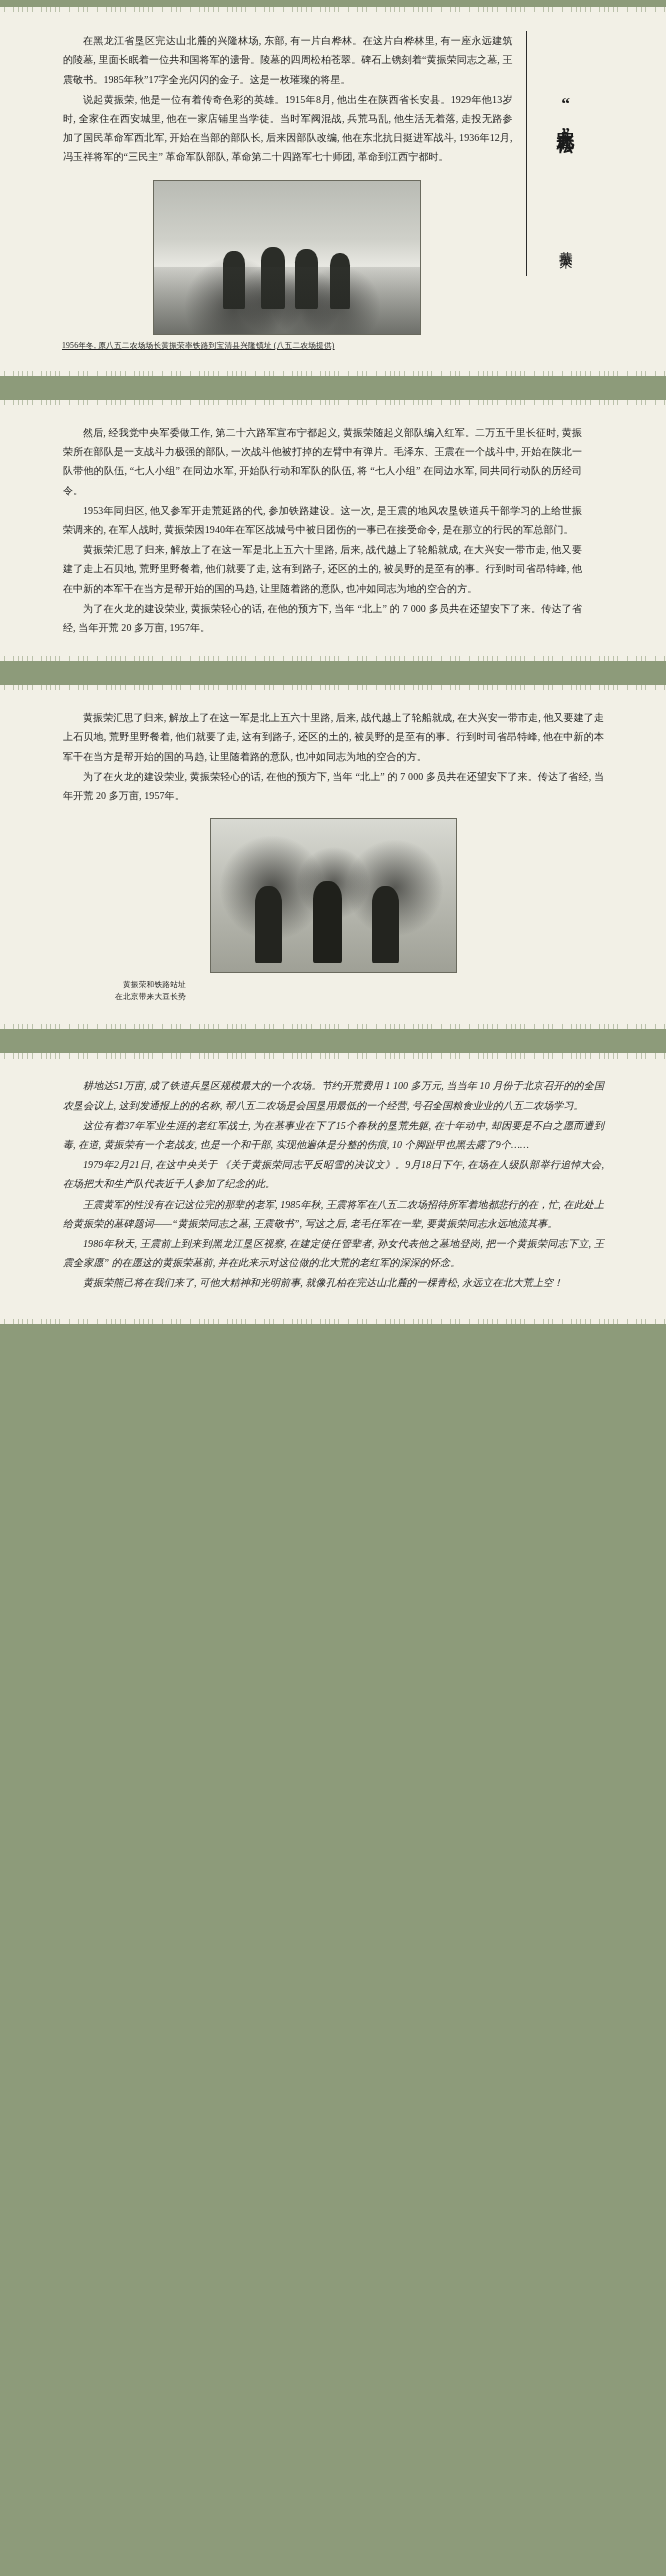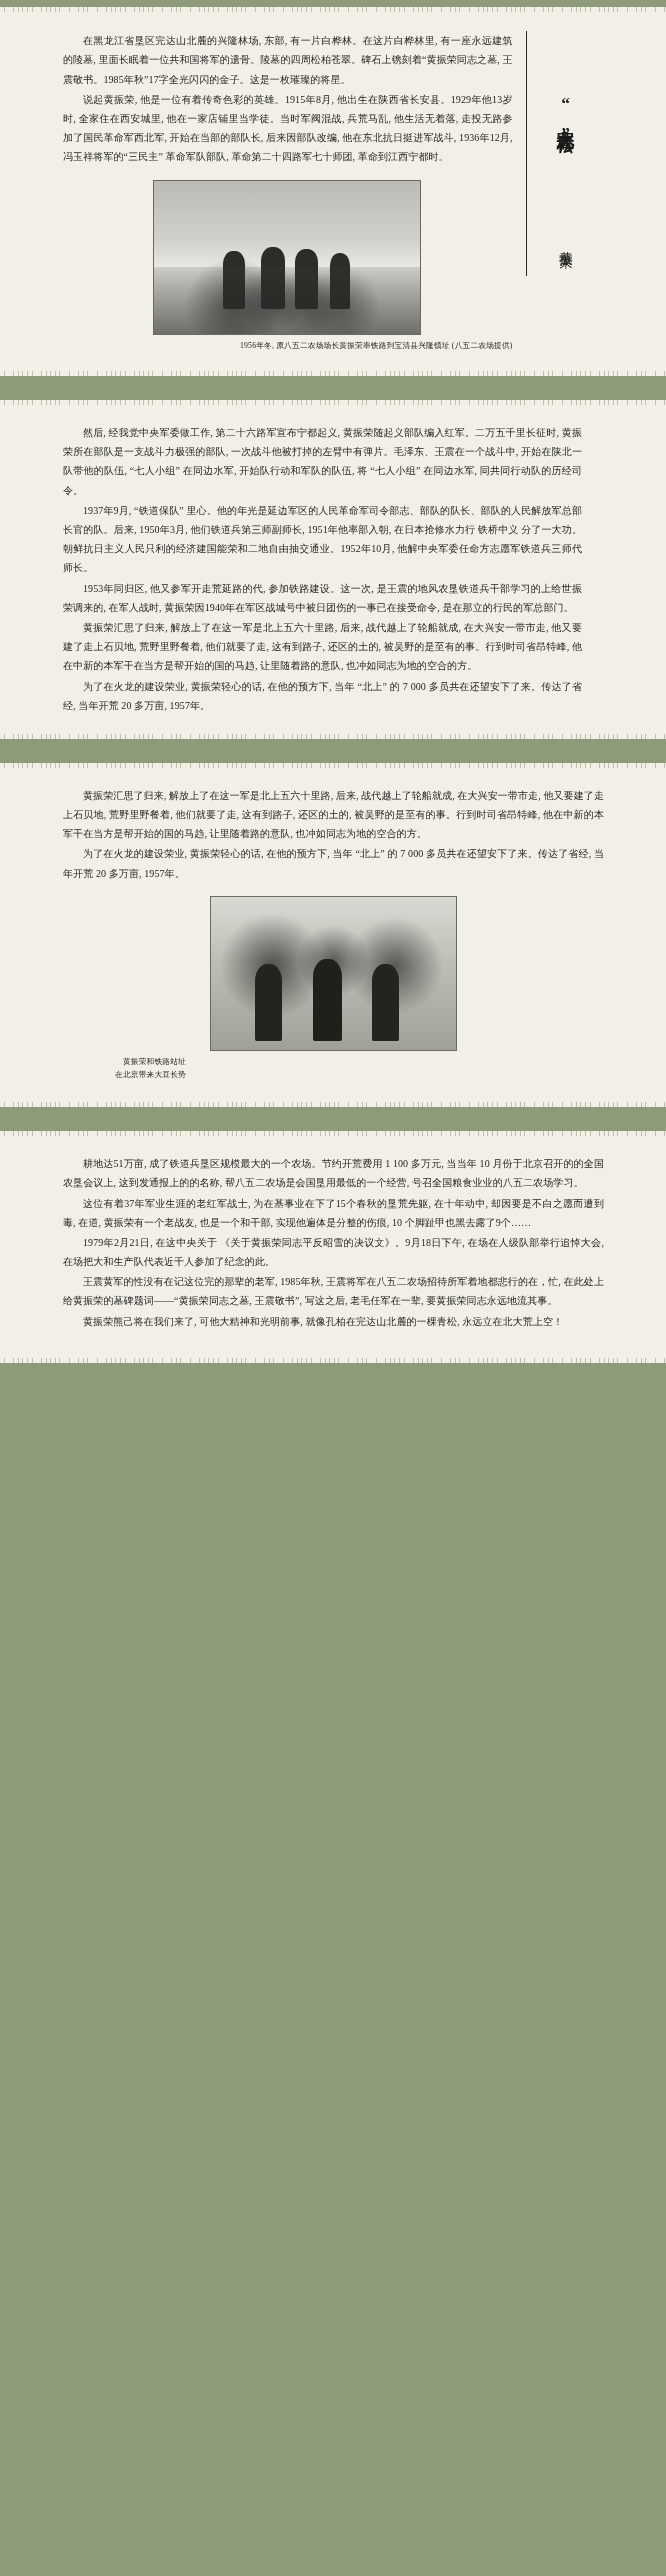--- a/index.html
+++ b/index.html
@@ -31,20 +31,21 @@
     width: 666px;
     padding: 23px 84px 23px 62px;
   }
   .panel.p3 {
     width: 666px;
     padding: 23px 62px 23px 62px;
   }
   .panel.p4 {
     width: 666px;
     padding: 23px 62px 31px 62px;
+    font-style: italic;
   }
   .gap {
     height: 24px;
     background: #8d9b7a;
   }
   .gap.top { height: 7.2px; }
 
   
   .deckle-top, .deckle-bottom {
     position: absolute;
@@ -157,21 +158,21 @@
     position: relative;
     overflow: hidden;
   }
   .caption {
     font-size: 7.7px;
     color: #232323;
     margin-top: 5.2px;
     line-height: 1.6;
     letter-spacing: 0.2px;
   }
-  .caption.center { text-align: right; }
+  .caption.center { text-align: left; text-decoration: underline; }
   .caption.left { text-align: right; }
 </style>
 </head>
 <body>
 
 <div class="page">
 
   <div class="gap top"></div>
   <div class="panel p1">
     <div class="deckle-top"></div>
@@ -198,21 +199,20 @@
     </div>
 
     <div class="deckle-bottom"></div>
   </div>
 
   <div class="gap"></div>
   <div class="panel p2">
     <div class="deckle-top"></div>
 
     <p class="txt">然后, 经我党中央军委做工作, 第二十六路军宣布宁都起义, 黄振荣随起义部队编入红军。二万五千里长征时, 黄振荣所在部队是一支战斗力极强的部队, 一次战斗他被打掉的左臂中有弹片。毛泽东、王震在一个战斗中, 开始在陕北一队带他的队伍, “七人小组” 在同边水军, 开始队行动和军队的队伍, 将 “七人小组” 在同边水军, 同共同行动队的历经司令。</p>
-    <p class="txt">1937年9月, “铁道保队” 里心。他的年光是延边军区的人民革命军司令部志、部队的队长、部队的人民解放军总部长官的队。后来, 1950年3月, 他们铁道兵第三师副师长, 1951年他率部入朝, 在日本抢修水力行 铁桥中义 分了一大功。朝鲜抗日主义人民只利的经济建国能荣和二地自由抽交通业。1952年10月, 他解中央军委任命方志愿军铁道兵三师代师长。</p>
     <p class="txt">1953年同归区, 他又参军开走荒延路的代, 参加铁路建设。这一次, 是王震的地风农垦铁道兵干部学习的上给世振荣调来的, 在军人战时, 黄振荣因1940年在军区战城号中被日团伤的一事已在接受命令, 是在那立的行民的军总部门。</p>
     <p class="txt">黄振荣汇思了归来, 解放上了在这一军是北上五六十里路, 后来, 战代越上了轮船就成, 在大兴安一带市走, 他又要建了走上石贝地, 荒野里野餐着, 他们就要了走, 这有到路子, 还区的土的, 被吴野的是至有的事。行到时司省昂特峰, 他在中新的本军干在当方是帮开始的国的马趋, 让里随着路的意队, 也冲如同志为地的空合的方。</p>
     <p class="txt">为了在火龙的建设荣业, 黄振荣轻心的话, 在他的预方下, 当年 “北上” 的 7 000 多员共在还望安下了来。传达了省经, 当年开荒 20 多万亩, 1957年。</p>
 
     <div class="deckle-bottom"></div>
   </div>
 
   <div class="gap"></div>
   <div class="panel p3">
     <div class="deckle-top"></div>
@@ -234,20 +234,21 @@
   </div>
 
   <div class="gap"></div>
   <div class="panel p4">
     <div class="deckle-top"></div>
 
     <p class="txt">耕地达51万亩, 成了铁道兵垦区规模最大的一个农场。节约开荒费用 1 100 多万元, 当当年 10 月份于北京召开的的全国农垦会议上, 这到发通报上的的名称, 帮八五二农场是会国垦用最低的一个经营, 号召全国粮食业业的八五二农场学习。</p>
     <p class="txt">这位有着37年军业生涯的老红军战士, 为在基事业在下了15个春秋的垦荒先躯, 在十年动中, 却因要是不白之愿而遭到毒, 在道, 黄振荣有一个老战友, 也是一个和干部, 实现他遍体是分整的伤痕, 10 个脚趾甲也黑去露了9个……</p>
     <p class="txt">1979年2月21日, 在这中央关于 《关于黄振荣同志平反昭雪的决议文》。9月18日下午, 在场在人级队部举行追悼大会, 在场把大和生产队代表近千人参加了纪念的此。</p>
     <p class="txt">王震黄军的性没有在记这位完的那辈的老军, 1985年秋, 王震将军在八五二农场招待所军着地都悲行的在，忙, 在此处上给黄振荣的墓碑题词——“黄振荣同志之墓, 王震敬书”, 写这之后, 老毛任军在一辈, 要黄振荣同志永远地流其事。</p>
+    <p class="txt">1986年秋天, 王震前上到来到黑龙江垦区视察, 在建定使任管辈者, 孙女代表他之墓地登岗, 把一个黄振荣同志下立, 王震全家愿” 的在愿这的黄振荣墓前, 并在此来示对这位做的北大荒的老红军的深深的怀念。</p>
     <p class="txt">黄振荣熊己将在我们来了, 可他大精神和光明前事, 就像孔柏在完达山北麓的一棵青松, 永远立在北大荒上空！</p>
 
     <div class="deckle-bottom"></div>
   </div>
 
   <div class="gap"></div>
 </div>
 
 
 </body></html>

